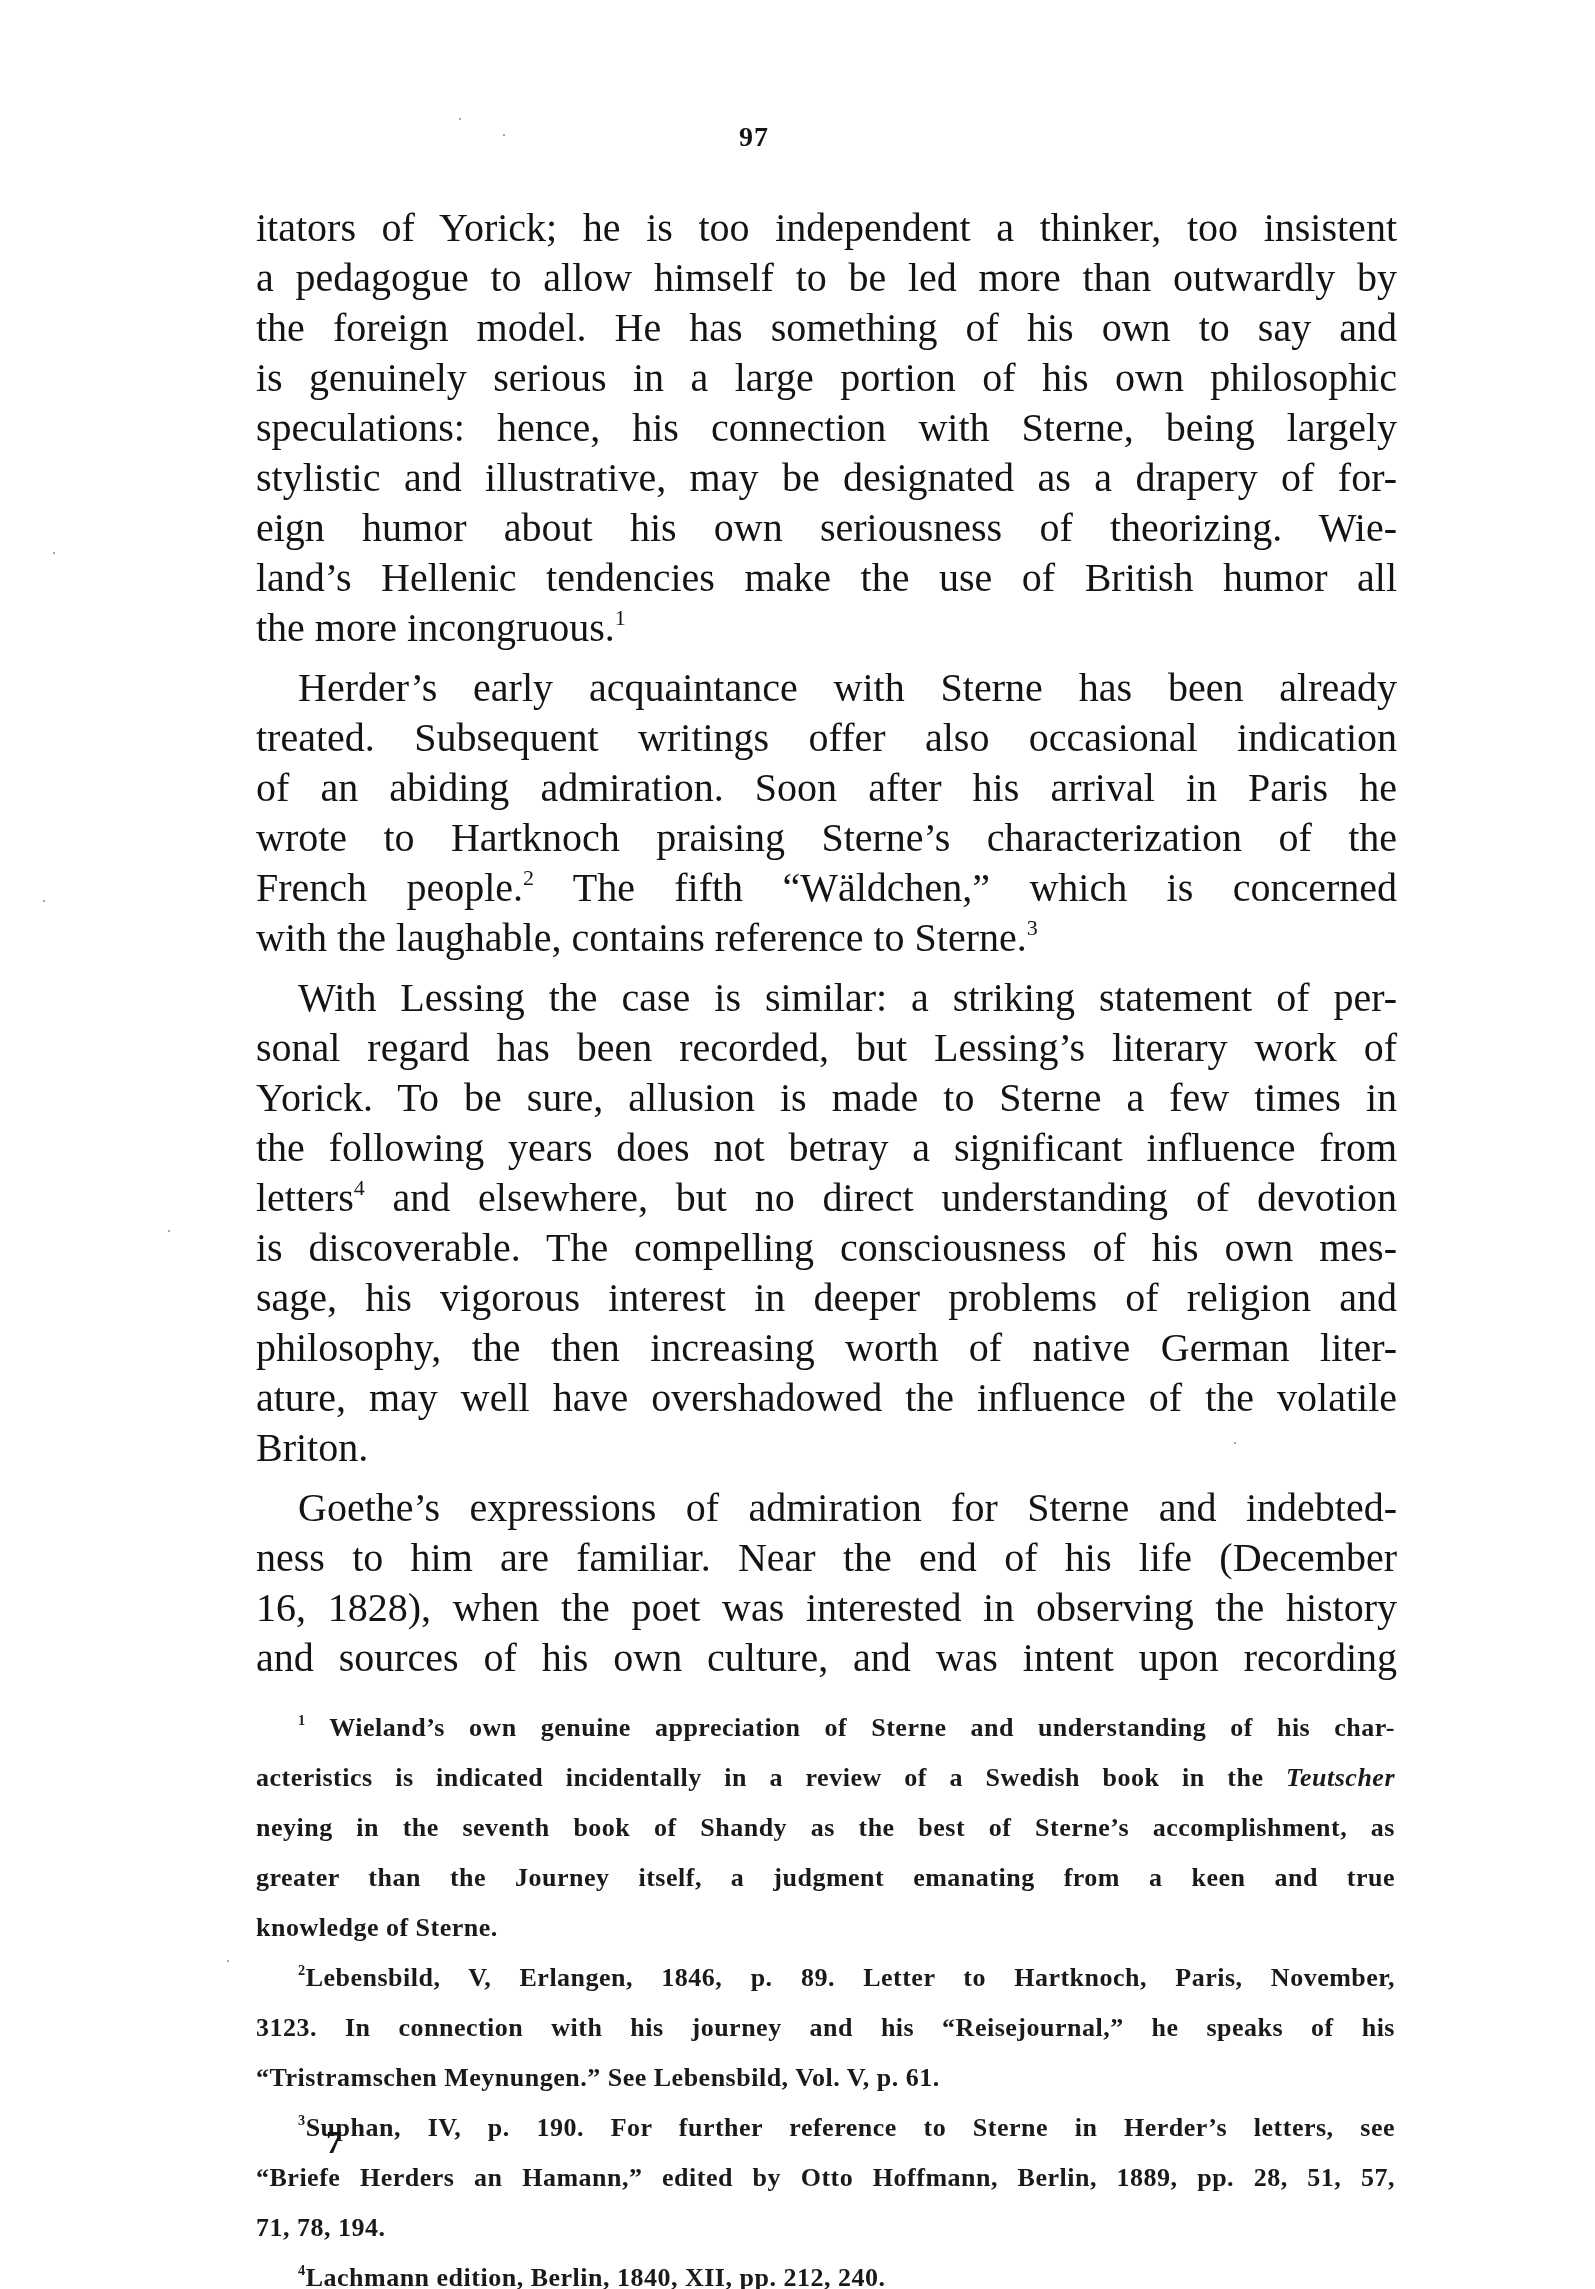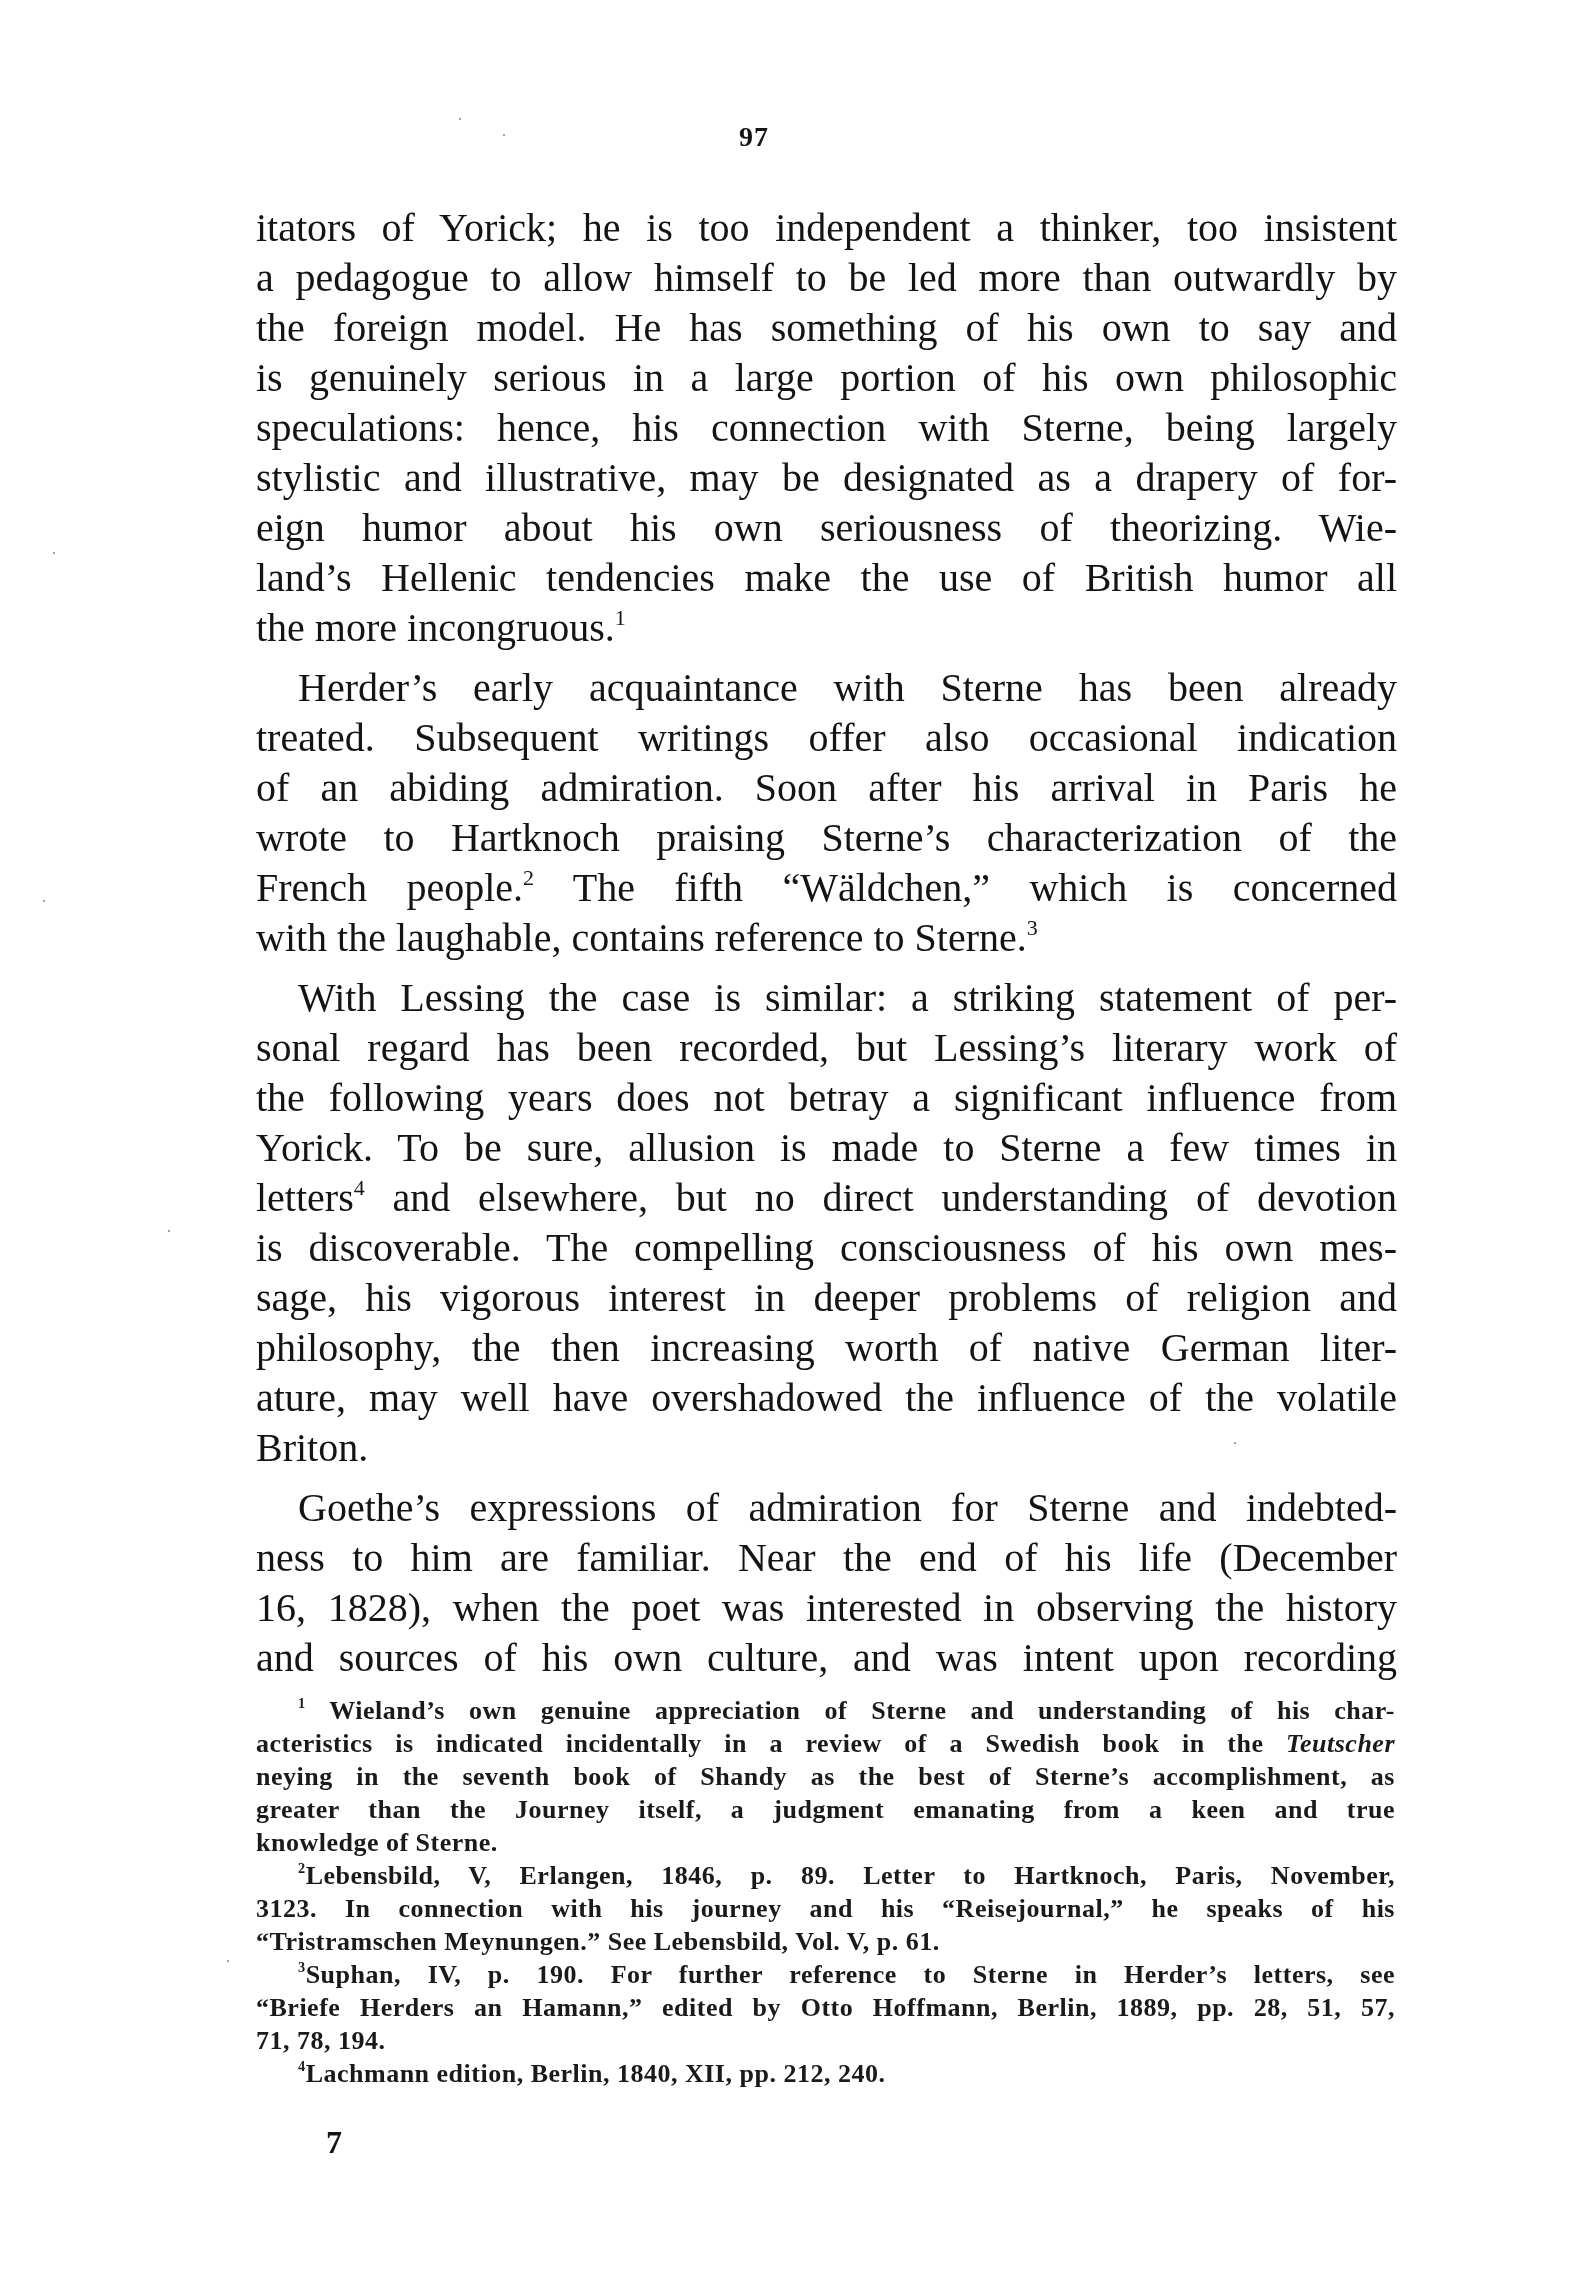--- a/index.html
+++ b/index.html
@@ -65,20 +65,21 @@
       display: block;
       height: 33px;
       line-height: 33px;
       font-size: 26px;
       font-weight: bold;
       letter-spacing: 0.5px;
       white-space: nowrap;
       text-align: justify;
       text-align-last: justify;
       color: #1a1a1a;
+      margin-top: 17px;
     }
     .fn-line.last {
       text-align-last: left;
     }
     .fn-line.indent {
       padding-left: 42px;
     }
     .fn-line i {
       font-style: italic;
     }
@@ -116,22 +117,22 @@
 
   <span class="line indent"><span>Herder’s early acquaintance with Sterne has been already</span></span>
   <span class="line"><span>treated.  Subsequent writings offer also occasional indication</span></span>
   <span class="line"><span>of an abiding admiration.  Soon after his arrival in Paris he</span></span>
   <span class="line"><span>wrote to Hartknoch praising Sterne’s characterization of the</span></span>
   <span class="line"><span>French people.</span><sup>2</sup><span>  The fifth “Wäldchen,” which is concerned</span></span>
   <span class="line last"><span>with the laughable, contains reference to Sterne.</span><sup>3</sup></span>
 
   <span class="line indent"><span>With Lessing the case is similar: a striking statement of per-</span></span>
   <span class="line"><span>sonal regard has been recorded, but Lessing’s literary work of</span></span>
+  <span class="line"><span>Yorick.  To be sure, allusion is made to Sterne a few times in</span></span>
   <span class="line"><span>the following years does not betray a significant influence from</span></span>
-  <span class="line"><span>Yorick.  To be sure, allusion is made to Sterne a few times in</span></span>
   <span class="line"><span>letters</span><sup>4</sup><span> and elsewhere, but no direct understanding of devotion</span></span>
   <span class="line"><span>is discoverable.  The compelling consciousness of his own mes-</span></span>
   <span class="line"><span>sage, his vigorous interest in deeper problems of religion and</span></span>
   <span class="line"><span>philosophy, the then increasing worth of native German liter-</span></span>
   <span class="line"><span>ature, may well have overshadowed the influence of the volatile</span></span>
   <span class="line last"><span>Briton.</span></span>
 
   <span class="line indent"><span>Goethe’s expressions of admiration for Sterne and indebted-</span></span>
   <span class="line"><span>ness to him are familiar.  Near the end of his life (December</span></span>
   <span class="line"><span>16, 1828), when the poet was interested in observing the history</span></span>

